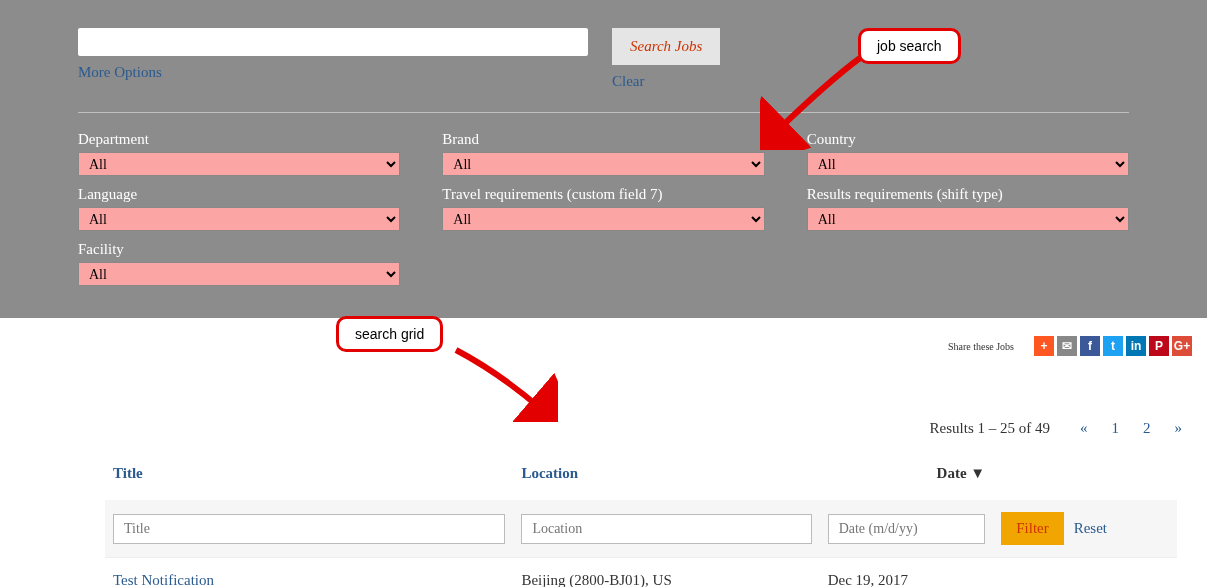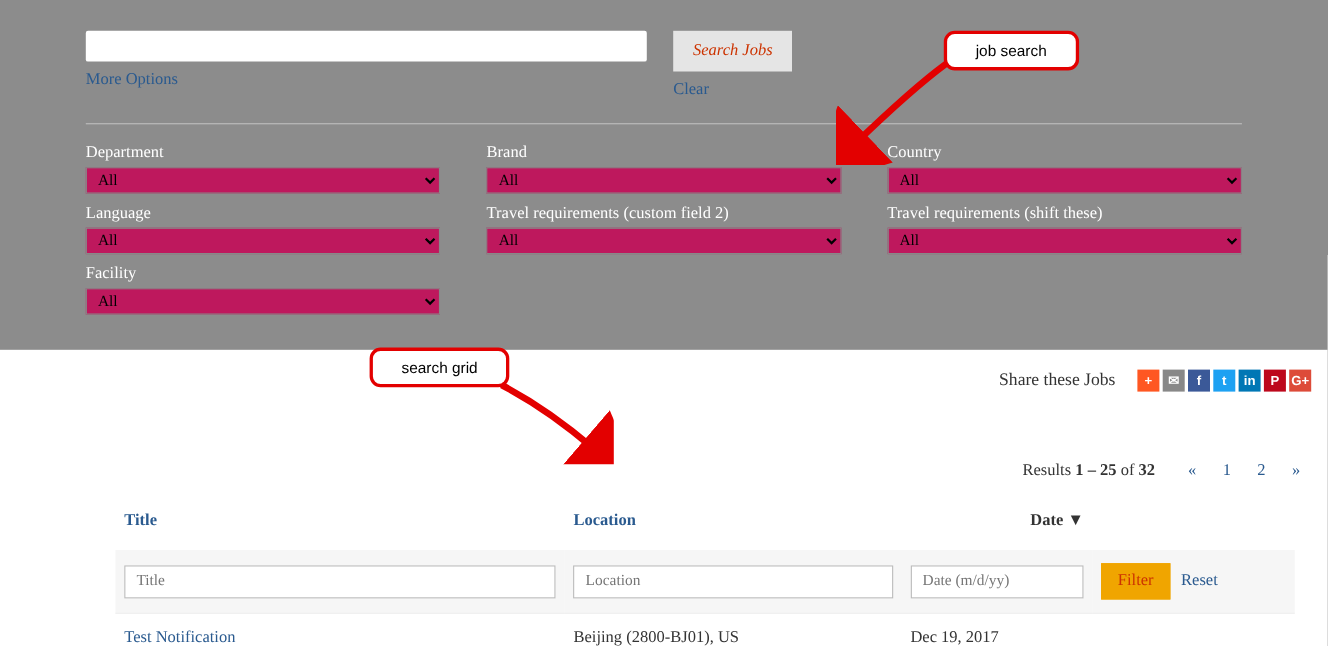--- a/index.html
+++ b/index.html
@@ -8,38 +8,38 @@
 .search-panel { background: #8c8c8c; padding: 28px 78px 32px; }
 .search-row { display: flex; align-items: flex-start; gap: 24px; }
 .search-input { width: 510px; height: 28px; background: #fff; border: none; border-radius: 2px; padding: 0 10px; font-size: 14px; }
 .btn { display: inline-block; border: none; cursor: pointer; font-family: Georgia, serif; }
 .btn-search { background: #e5e5e5; color: #cc3300; padding: 10px 18px; font-size: 15px; font-style: italic; }
 .clear-link { display: block; margin-top: 8px; color: #2a5a8f; cursor: pointer; font-size: 15px; }
 .more-options { color: #2a5a8f; font-size: 15px; margin-top: 8px; cursor: pointer; }
 
 .filters { margin-top: 22px; padding-top: 18px; border-top: 1px solid #bfbfbf; display: grid; grid-template-columns: repeat(3, 1fr); gap: 10px 42px; }
 .filter-group label { display: block; color: #fff; font-size: 15px; margin-bottom: 4px; }
-.filter-select { width: 100%; height: 24px; background: #be185d; border: 1px solid #888; font-family: Georgia, serif; font-size: 14px; padding: 0 6px; }
+.filter-select { width: 100%; height: 24px; background: #fca5a5; border: 1px solid #888; font-family: Georgia, serif; font-size: 14px; padding: 0 6px; }
 
 .results-area { padding: 18px 15px 0; }
 .share-row { display: flex; justify-content: flex-end; align-items: center; gap: 20px; margin-bottom: 60px; }
-.share-text { font-size: 16px; color: #333; }
+.share-text { font-size: 10px; color: #333; }
 .share-icons { display: flex; gap: 3px; }
 .share-icon { width: 20px; height: 20px; display: flex; align-items: center; justify-content: center; color: #fff; font-size: 12px; font-weight: bold; font-family: Arial, sans-serif; }
 .si-plus { background: #ff5722; }
 .si-mail { background: #888; }
 .si-fb { background: #3b5998; }
 .si-tw { background: #1da1f2; }
 .si-in { background: #0077b5; }
 .si-pin { background: #bd081c; }
 .si-gp { background: #dd4b39; }
 
 .pagination-row { display: flex; justify-content: flex-end; align-items: center; gap: 30px; padding: 4px 10px 18px; font-size: 15px; }
 .results-count { color: #333; }
-.results-count b { font-weight: bold; }
+.results-count b { font-weight: normal; }
 .page-links { display: flex; gap: 24px; align-items: center; }
 .page-links a { color: #2a5a8f; text-decoration: none; cursor: pointer; }
 .page-links .pg-nav { color: #2a5a8f; font-size: 15px; }
 
 .grid { border-collapse: collapse; width: 100%; }
 .grid-header { padding: 10px 0 14px; }
 .grid-header th { text-align: left; padding: 10px 8px 18px; font-size: 15px; font-weight: bold; color: #2a5a8f; cursor: pointer; }
 .grid-header th.date { color: #333; text-align: right; }
 .filter-row { background: #f6f6f6; }
 .filter-row td { padding: 12px 8px; }
@@ -51,21 +51,21 @@
 .data-row td { padding: 14px 8px; font-size: 15px; border-top: 1px solid #eee; }
 .data-row td.title a { color: #2a5a8f; text-decoration: none; cursor: pointer; }
 .data-row td.loc, .data-row td.dt { color: #333; }
 
 .col-title { width: 400px; }
 .col-loc { width: 300px; }
 .col-date { width: 170px; }
 .col-act { width: 180px; }
 
 
-.callout { position: absolute; background: #fff; border: 3px solid #e30000; border-radius: 10px; padding: 7px 26px; font-family: Arial, sans-serif; font-size: 14px; color: #000; }
+.callout { position: absolute; background: #fff; border: 3px solid #e30000; border-radius: 10px; padding: 7px 16px; font-family: Arial, sans-serif; font-size: 14px; color: #000; }
 .arrow-svg { position: absolute; pointer-events: none; }
 </style>
 </head>
 <body>
 
 <div style="position:relative;">
 
   <div class="search-panel">
     <div class="search-row">
       <div>
@@ -89,25 +89,25 @@
       </div>
       <div class="filter-group">
         <label>Country</label>
         <select class="filter-select"><option>All</option></select>
       </div>
       <div class="filter-group">
         <label>Language</label>
         <select class="filter-select"><option>All</option></select>
       </div>
       <div class="filter-group">
-        <label>Travel requirements (custom field 2)</label>
+        <label>Travel requirements (custom field 7)</label>
         <select class="filter-select"><option>All</option></select>
       </div>
       <div class="filter-group">
-        <label>Travel requirements (shift these)</label>
+        <label>Results requirements (shift type)</label>
         <select class="filter-select"><option>All</option></select>
       </div>
       <div class="filter-group">
         <label>Facility</label>
         <select class="filter-select"><option>All</option></select>
       </div>
     </div>
   </div>
 
   <div class="results-area">
@@ -119,21 +119,21 @@
         <div class="share-icon si-fb">f</div>
         <div class="share-icon si-tw">t</div>
         <div class="share-icon si-in">in</div>
         <div class="share-icon si-pin">P</div>
         <div class="share-icon si-gp">G+</div>
       </div>
     </div>
 
     <div class="pagination-row">
       <div class="results-count">
-        <span>Results </span><b>1 – 25</b><span> of </span><b>32</b>
+        <span>Results </span><b>1 – 25</b><span> of </span><b>49</b>
       </div>
       <div class="page-links">
         <a class="pg-nav">«</a>
         <a>1</a>
         <a>2</a>
         <a class="pg-nav">»</a>
       </div>
     </div>
 
     <table class="grid" style="margin: 0 90px; width: calc(100% - 105px);">

